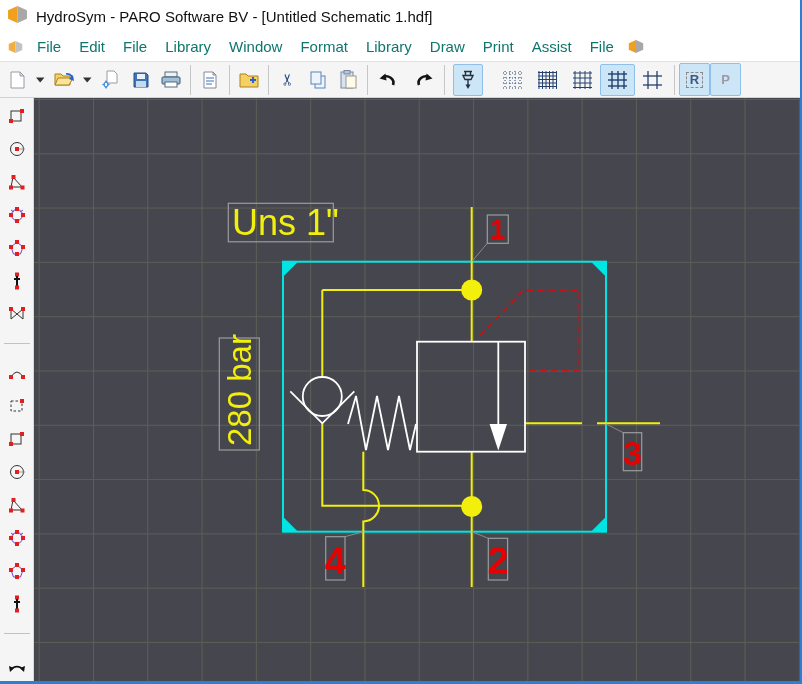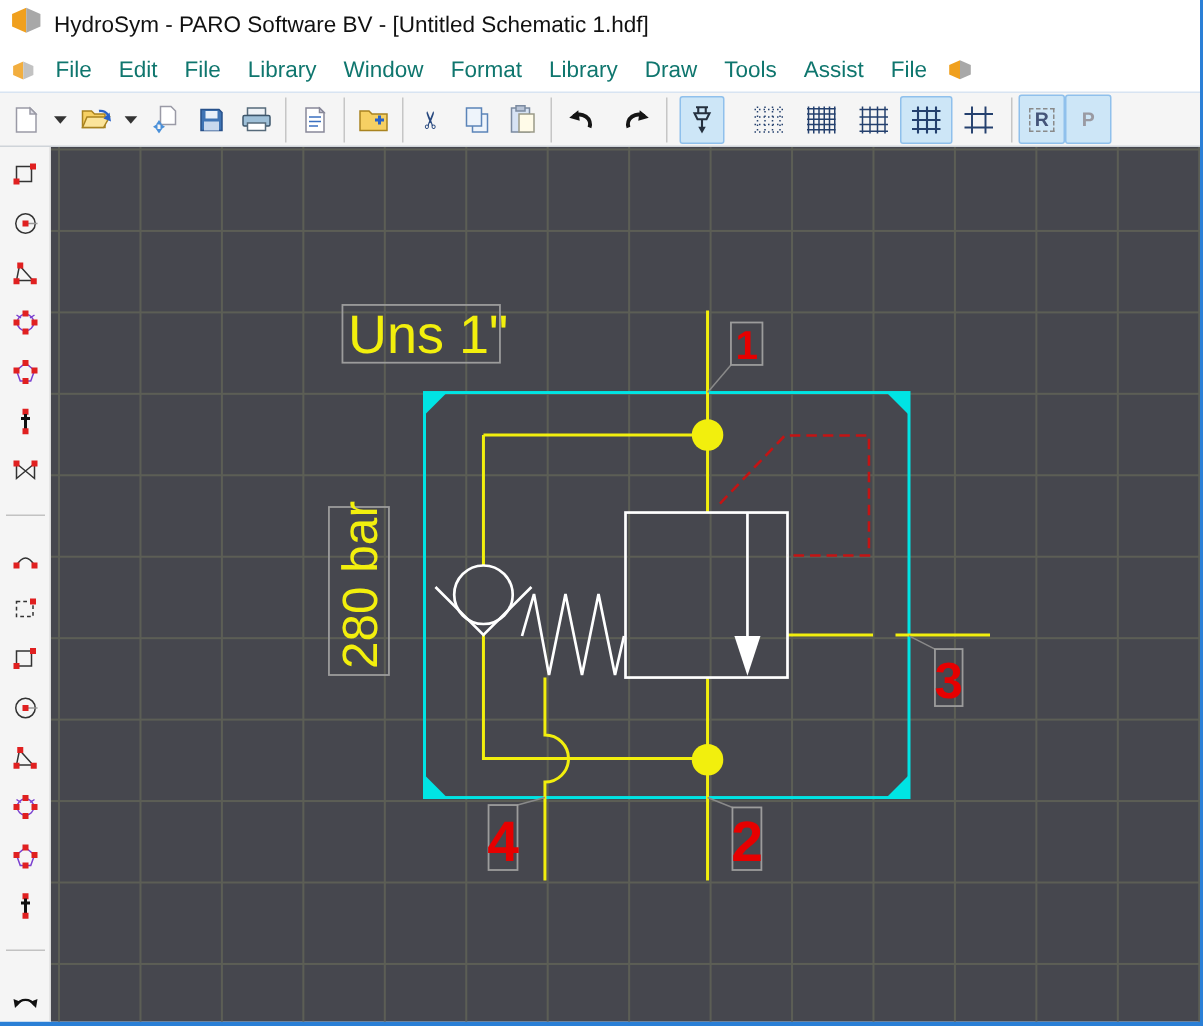--- a/index.html
+++ b/index.html
@@ -82,21 +82,21 @@
       </svg>
     </span>
     <span class="mitem">File</span>
     <span class="mitem">Edit</span>
     <span class="mitem">File</span>
     <span class="mitem">Library</span>
     <span class="mitem">Window</span>
     <span class="mitem">Format</span>
     <span class="mitem">Library</span>
     <span class="mitem">Draw</span>
-    <span class="mitem">Tools</span>
+    <span class="mitem">Print</span>
     <span class="mitem">Assist</span>
     <span class="mitem">File</span>
     <span class="micon right">
       <svg width="16" height="15" viewBox="0 0 20 18">
         <polygon points="1,5 10,1 10,17 1,13" fill="#f0a01e"></polygon>
         <polygon points="10,1 19,5 19,13 10,17" fill="#a8a8a8"></polygon>
       </svg>
     </span>
   </div>
 

